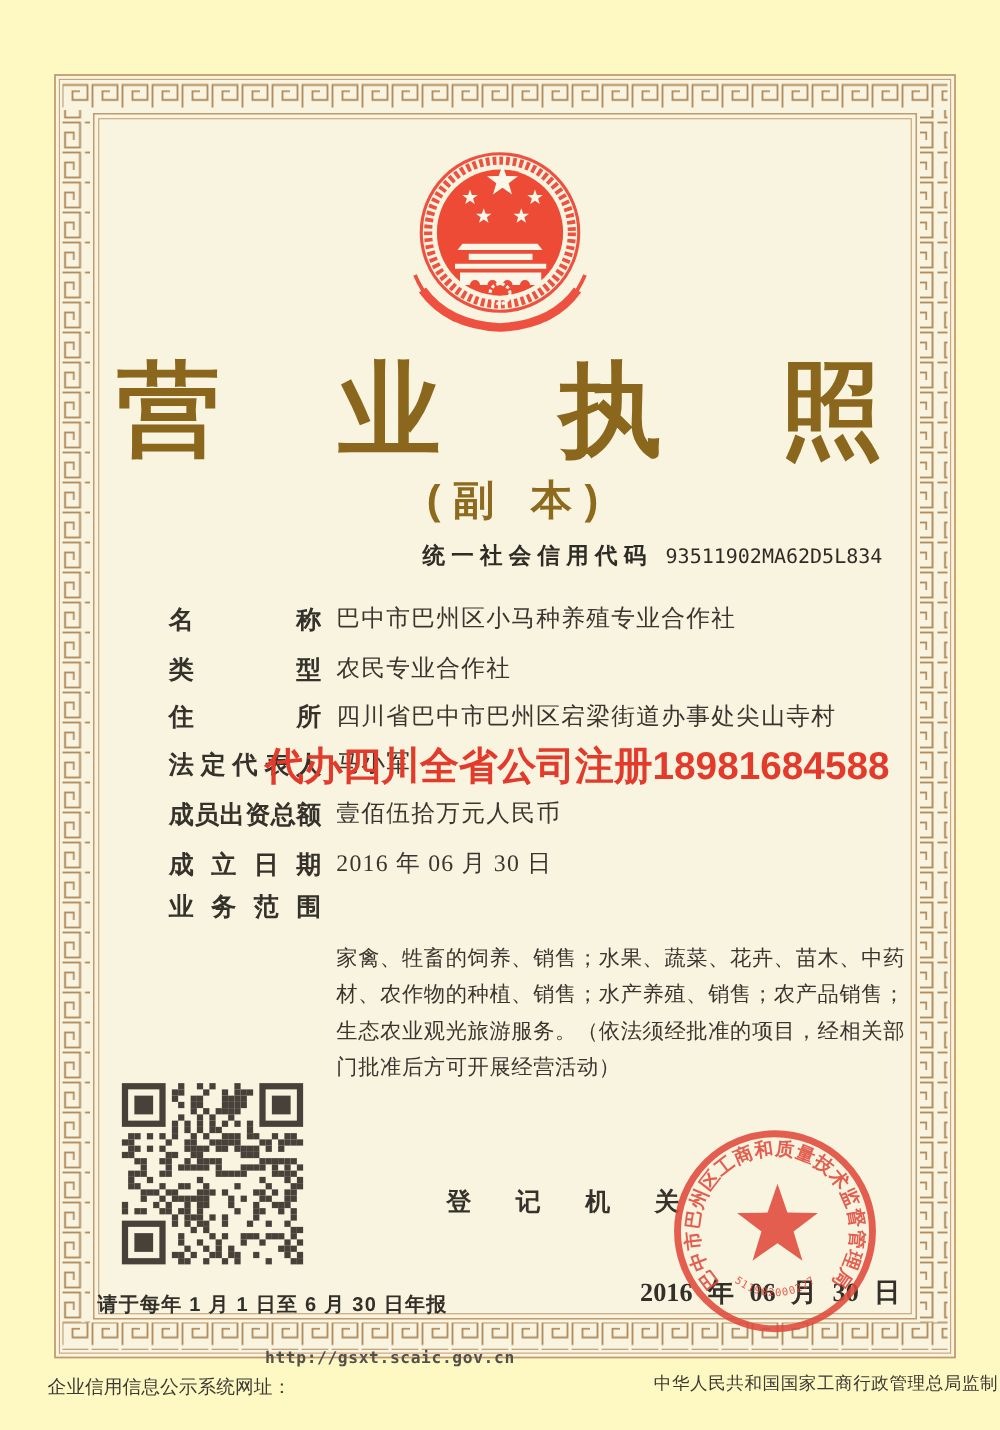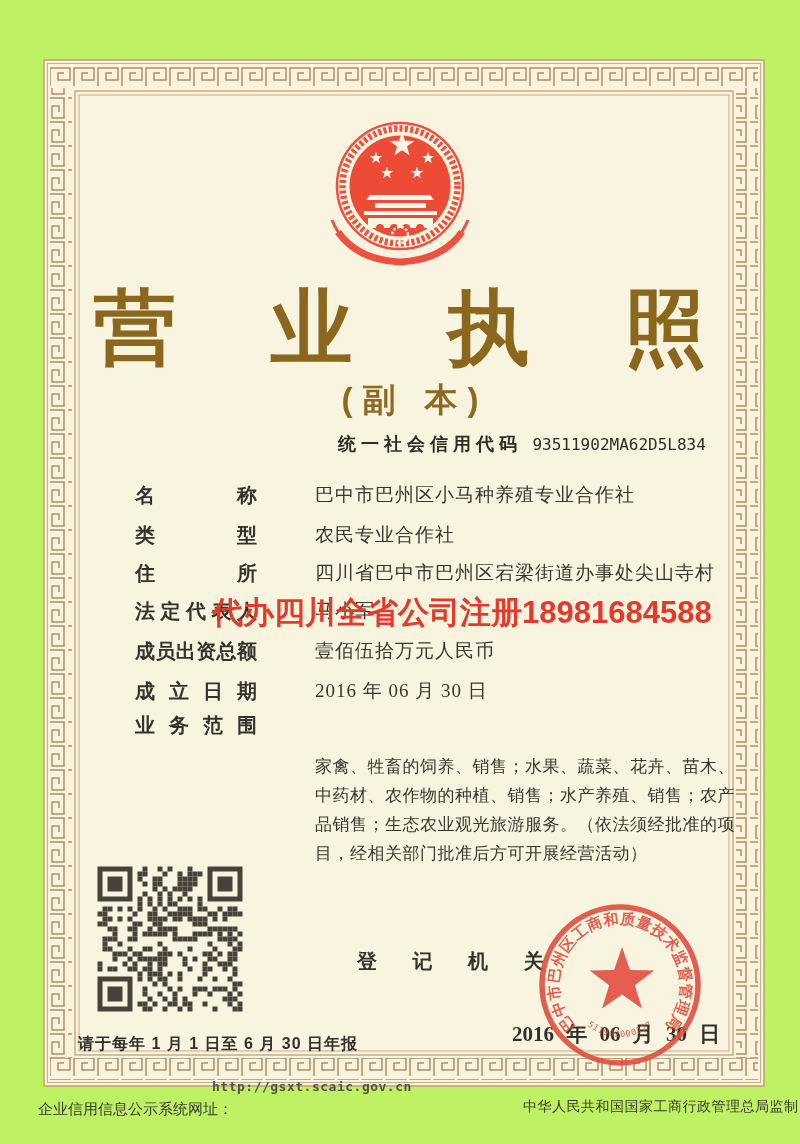--- a/index.html
+++ b/index.html
@@ -1,30 +1,30 @@
 <!DOCTYPE html>
 <html><head>
 <meta charset="utf-8">
 <style>
   html,body{margin:0;padding:0;}
-  .page{position:relative;width:800px;height:1144px;background:#bef264;overflow:hidden;
+  .page{position:relative;width:800px;height:1144px;background:#fef9c3;overflow:hidden;
         font-family:"Liberation Sans",sans-serif;color:#36332c;}
   .inner-paper{position:absolute;left:44px;top:60px;width:720px;height:1026px;background:#f9f4e0;}
   .frame-svg{position:absolute;left:0;top:0;}
   .emblem{position:absolute;left:312px;top:116px;width:176px;height:150px;}
   .title{position:absolute;left:0;top:274px;width:800px;text-align:center;
          font-size:82px;font-weight:900;color:#8a671c;letter-spacing:36px;text-indent:36px;
          font-family:"Liberation Sans",sans-serif;}
   .subtitle{position:absolute;left:0;top:378px;width:800px;text-align:center;
             font-size:33px;font-weight:700;color:#8d6a1e;letter-spacing:10px;margin-left:15px;}
   .code-line{position:absolute;left:338px;top:432px;white-space:nowrap;}
   .code-label{font-size:18px;font-weight:700;letter-spacing:5px;color:#2f2c26;}
   .code-value{font-size:16px;font-family:"DejaVu Sans Mono",monospace;color:#2f2c26;margin-left:6px;letter-spacing:0px;}
   .fields{position:absolute;left:135px;top:476px;width:600px;}
-  .frow{position:absolute;display:flex;align-items:flex-start;width:600px;gap:46px;}
+  .frow{position:absolute;display:flex;align-items:flex-start;width:600px;}
   .frow.r0{top:6px;}  .frow.r1{top:46px;} .frow.r2{top:84px;} .frow.r3{top:122px;}
   .frow.r4{top:162px;}.frow.r5{top:202px;}.frow.r6{top:236px;}
   .flabel{width:122px;flex:0 0 122px;font-size:20px;font-weight:700;color:#35322b;
           text-align:justify;text-align-last:justify;font-family:"Liberation Sans",sans-serif;}
   .fvalue{margin-left:12px;font-size:19px;letter-spacing:1px;color:#3a362f;
           font-family:"Liberation Serif",serif;}
   .fvalue.scope{font-size:17px;line-height:29px;width:470px;letter-spacing:0.5px;margin-top:40px;}
   .watermark{position:absolute;left:212px;top:592px;font-size:31px;font-weight:600;
              color:#e23b2c;white-space:nowrap;letter-spacing:0px;z-index:6;
              font-family:"Liberation Sans",sans-serif;}

